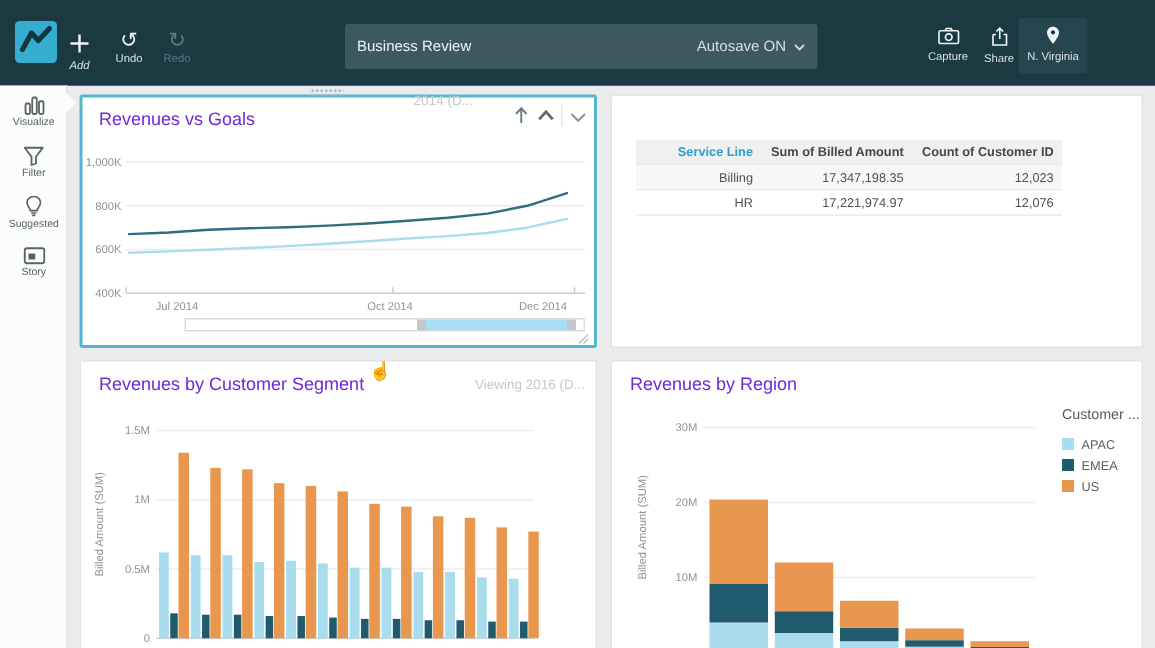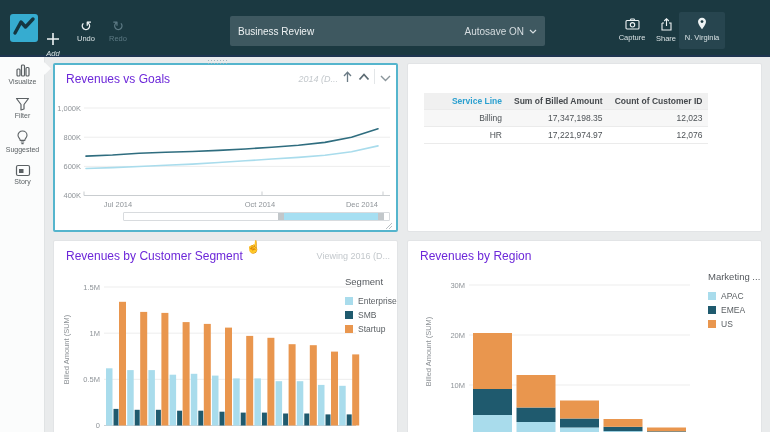--- a/index.html
+++ b/index.html
@@ -56,21 +56,21 @@
 
 <div class="screen">
 
   <div class="topbar">
     <div class="logo">
       <svg width="28" height="28" viewBox="0 0 28 28">
         <polyline points="5,19 11,8 15.5,13 23,5" fill="none" stroke="#153640" stroke-width="3.4" stroke-linecap="round" stroke-linejoin="round"></polyline>
       </svg>
     </div>
 
-    <div class="tb-item" style="left:41px;top:32px;width:24px;font-style:italic;">
+    <div class="tb-item" style="left:41px;top:22px;width:24px;font-style:italic;">
       <span class="glyph">
         <svg width="14" height="14" viewBox="0 0 14 14">
             <path d="M7 1 V13 M1 7 H13" stroke="#eef3f4" stroke-width="1.6"></path>
           </svg>
       </span>
       <span>Add</span>
     </div>
 
     <div class="tb-item" style="left:72px;top:19px;width:28px;">
       <span class="glyph">↺</span>
@@ -153,21 +153,21 @@
         <rect x="4" y="5" width="4.5" height="4" fill="#5b6164"></rect>
       </svg>
       <span>Story</span>
     </div>
   </div>
   <div class="notch"></div>
 
   <div class="panel selected" style="left:53px;top:63px;width:345px;height:169px;"></div>
   <div class="drag-handle"></div>
   <div class="ptitle" style="left:66px;top:72px;">Revenues vs Goals</div>
-  <div class="pgray" style="left:253px;top:74px;width:85px;text-align:right;font-style:italic;">2014 (D...</div>
+  <div class="pgray" style="left:253px;top:62px;width:85px;text-align:center;">2014 (D...</div>
   <svg class="abs" style="left:342px;top:71px;" width="11" height="12" viewBox="0 0 11 12">
     <path d="M5.5 11 V1.5 M2 5 L5.5 1.2 L9 5" fill="none" stroke="#6b7b85" stroke-width="1.3"></path>
   </svg>
   <svg class="abs" style="left:358px;top:73px;" width="12" height="8" viewBox="0 0 12 8">
     <polyline points="1.5,6.5 6,1.5 10.5,6.5" fill="none" stroke="#5c6b73" stroke-width="1.8"></polyline>
   </svg>
   <div class="abs" style="left:374px;top:69px;width:1px;height:15px;background:#e3e6e8;"></div>
   <svg class="abs" style="left:380px;top:75px;" width="11" height="7" viewBox="0 0 11 7">
     <polyline points="1,1 5.5,5.5 10,1" fill="none" stroke="#8a959b" stroke-width="1.4"></polyline>
   </svg>
@@ -266,35 +266,20 @@
       <rect x="236.8" y="111.2" width="6.5" height="44.3" fill="#a9dcec"></rect>
       <rect x="244.3" y="143.5" width="5" height="12.0" fill="#1f5a6e"></rect>
       <rect x="249.8" y="75.2" width="7" height="80.3" fill="#e9964e"></rect>
       <rect x="258.0" y="114.9" width="6.5" height="40.6" fill="#a9dcec"></rect>
       <rect x="265.5" y="144.4" width="5" height="11.1" fill="#1f5a6e"></rect>
       <rect x="271.0" y="81.6" width="7" height="73.9" fill="#e9964e"></rect>
       <rect x="279.2" y="115.8" width="6.5" height="39.7" fill="#a9dcec"></rect>
       <rect x="286.7" y="144.4" width="5" height="11.1" fill="#1f5a6e"></rect>
       <rect x="292.2" y="84.4" width="7" height="71.1" fill="#e9964e"></rect>
     </svg>
-  <div class="legend" style="left:345px;top:276px;" id="legend3">
-    <div class="ltitle">Segment</div>
-  <div class="litem">
-        <span class="swatch" style="background: rgb(169, 220, 236);"></span>
-        <span>Enterprise</span>
-      </div>
-      <div class="litem">
-        <span class="swatch" style="background: rgb(31, 90, 110);"></span>
-        <span>SMB</span>
-      </div>
-      <div class="litem">
-        <span class="swatch" style="background: rgb(233, 150, 78);"></span>
-        <span>Startup</span>
-      </div>
-    </div>
 
   <div class="panel" style="left:407px;top:240px;width:355px;height:200px;"></div>
   <div class="ptitle" style="left:420px;top:249px;">Revenues by Region</div>
   <div class="vlabel" style="left:358px;top:347px;">Billed Amount (SUM)</div>
   <svg class="abs" style="left:437px;top:270px;" width="330" height="168" viewBox="0 0 330 168" id="stackBars">
       <line x1="32" y1="15" x2="253" y2="15" stroke="#ededed" stroke-width="1"></line>
       <text x="28" y="17.5" text-anchor="end" font-size="7.5" fill="#8f9499">30M</text>
       <line x1="32" y1="65" x2="253" y2="65" stroke="#ededed" stroke-width="1"></line>
       <text x="28" y="67.5" text-anchor="end" font-size="7.5" fill="#8f9499">20M</text>
       <line x1="32" y1="115" x2="253" y2="115" stroke="#ededed" stroke-width="1"></line>
@@ -309,21 +294,21 @@
       <rect x="123" y="148.5" width="39" height="9.0" fill="#1f5a6e"></rect>
       <rect x="123" y="130.5" width="39" height="18.0" fill="#e9964e"></rect>
       <rect x="166.5" y="161.0" width="39" height="4.0" fill="#a9dcec"></rect>
       <rect x="166.5" y="156.8" width="39" height="4.3" fill="#1f5a6e"></rect>
       <rect x="166.5" y="149.0" width="39" height="7.8" fill="#e9964e"></rect>
       <rect x="210" y="163.3" width="39" height="1.8" fill="#a9dcec"></rect>
       <rect x="210" y="161.3" width="39" height="2.0" fill="#1f5a6e"></rect>
       <rect x="210" y="157.5" width="39" height="3.8" fill="#e9964e"></rect>
     </svg>
   <div class="legend" style="left:708px;top:271px;" id="legend4">
-    <div class="ltitle">Marketing ...</div>
+    <div class="ltitle">Customer ...</div>
   <div class="litem">
         <span class="swatch" style="background: rgb(169, 220, 236);"></span>
         <span>APAC</span>
       </div>
       <div class="litem">
         <span class="swatch" style="background: rgb(31, 90, 110);"></span>
         <span>EMEA</span>
       </div>
       <div class="litem">
         <span class="swatch" style="background: rgb(233, 150, 78);"></span>

